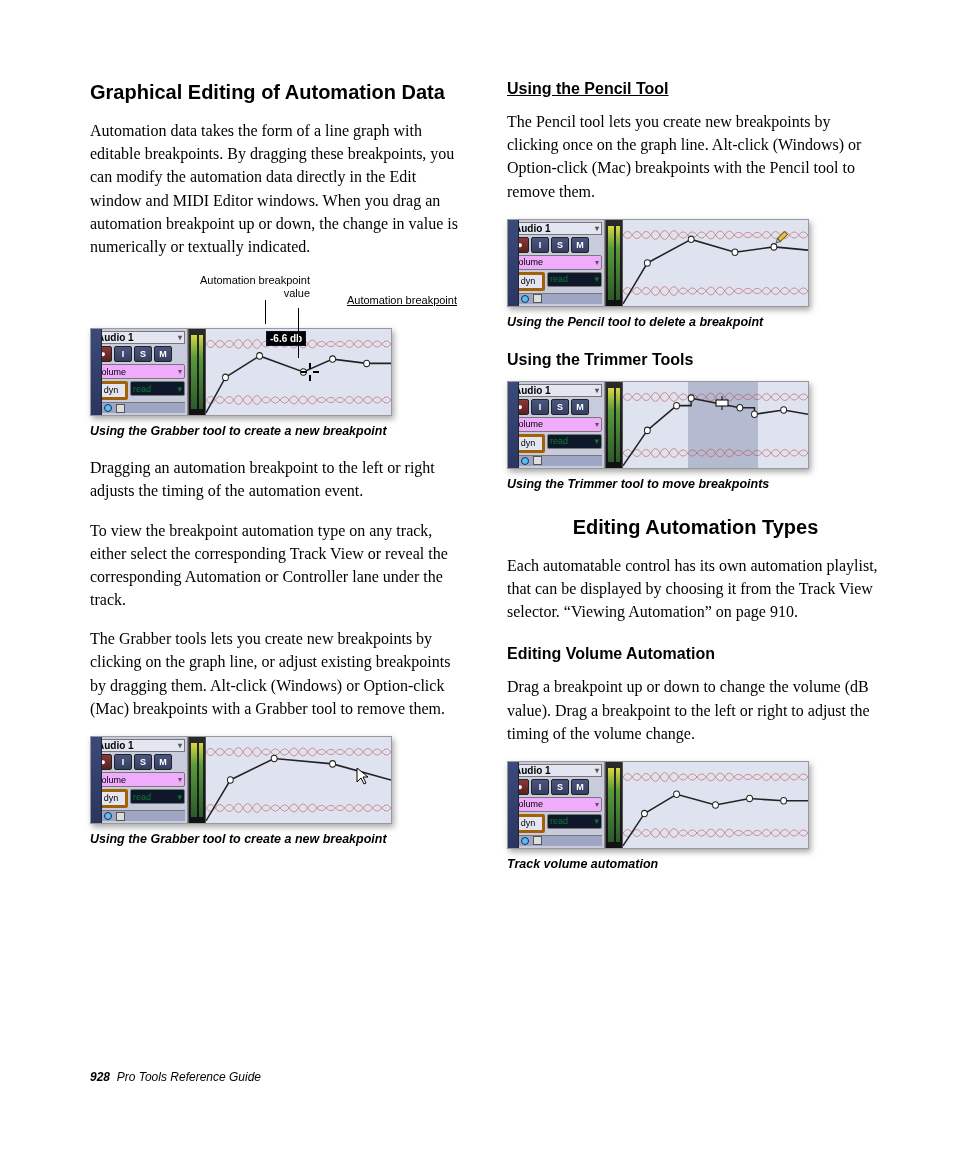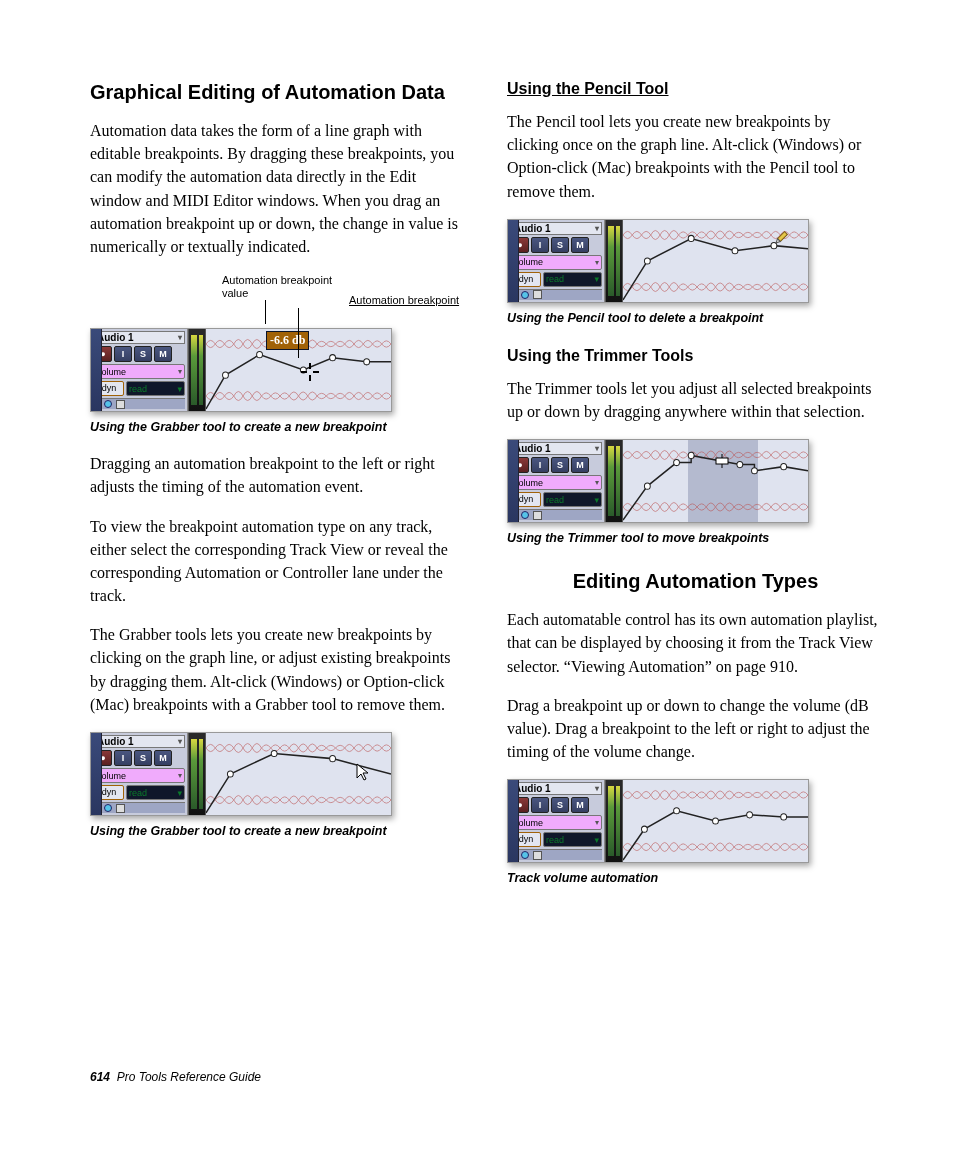--- a/index.html
+++ b/index.html
@@ -47,22 +47,21 @@
     font-family: Arial, Helvetica, sans-serif;
     font-style: italic;
     font-weight: bold;
     font-size: 12.5px;
     margin: 8px 0 18px 0;
   }
   .anno-label {
     font-family: Arial, Helvetica, sans-serif;
     font-size: 11px;
     line-height: 1.2;
-    text-align: left;
-    margin-left: 32px;
+    text-align: right;
   }
   .footer {
     position: absolute;
     bottom: 40px;
     left: 90px;
     font-family: Arial, Helvetica, sans-serif;
     font-size: 12px;
   }
   .footer .pagenum {
     font-weight: bold;
@@ -150,21 +149,21 @@
   }
   .pill .dd { font-size: 8px; color:#555; }
   .dynrow {
     display:flex;
     gap:2px;
   }
   .dyn {
     flex:0 0 28px;
     font-size:9px;
     background:#e3e6f0;
-    border:1px solid #a16207;
+    border:3px solid #a16207;
     border-radius:2px;
     text-align:center;
     height:13px;
     line-height:13px;
   }
   .read {
     flex:1;
     font-size:9px;
     color:#0a7a2a;
     background:#0f172a;
@@ -238,24 +237,24 @@
     opacity:0.65;
   }
   .wave svg { width:100%; height:100%; display:block; }
   .autoline {
     position:absolute;
     left:0; right:0; top:0; bottom:0;
   }
   .autoline svg { width:100%; height:100%; display:block; }
   .badge {
     position:absolute;
-    background:#a16207;
+    background:#000000;
     color:#fff;
-    font-family:Liberation Serif, serif;
-    font-size:12px;
+    font-family:Liberation Sans, sans-serif;
+    font-size:10px;
     font-weight:bold;
     padding:1px 3px;
     border:1px solid #0a142a;
   }
   .cursor-cross, .cursor-arrow, .cursor-trim, .cursor-pencil {
     position:absolute;
     pointer-events:none;
   }
 
   
@@ -532,21 +531,20 @@
                     <polygon points="6,11 10,11 8,15" fill="#ddd" stroke="#555"></polygon>
                   </g>
                 </svg>
             </div>
           </div>
         </div>
       </div>
       <div class="caption">Using the Pencil tool to delete a breakpoint</div>
 
       <h3>Using the Trimmer Tools</h3>
-      <p>The Trimmer tools let you adjust all selected breakpoints up or down by dragging anywhere within that selection.</p>
 
       <div class="figwrap">
         <div class="fig">
           <div class="panel">
             <div class="left-edge"></div>
             <div class="inner">
               <div class="trackname">
                   <span>Audio 1</span>
                   <span class="dd">▾</span>
                 </div>
@@ -612,20 +610,21 @@
                 </svg>
             </div>
           </div>
         </div>
       </div>
       <div class="caption">Using the Trimmer tool to move breakpoints</div>
 
       <h2 style="margin-top:24px;text-align:center;">Editing Automation Types</h2>
       <p>Each automatable control has its own automation playlist, that can be displayed by choosing it from the Track View selector. “Viewing Automation” on page 910.</p>
 
+      <h3>Editing Volume Automation</h3>
       <p>Drag a breakpoint up or down to change the volume (dB value). Drag a breakpoint to the left or right to adjust the timing of the volume change.</p>
 
       <div class="figwrap">
         <div class="fig">
           <div class="panel">
             <div class="left-edge"></div>
             <div class="inner">
               <div class="trackname">
                   <span>Audio 1</span>
                   <span class="dd">▾</span>
@@ -683,15 +682,15 @@
               </svg>
             </div>
           </div>
         </div>
       </div>
       <div class="caption">Track volume automation</div>
     </div>
   </div>
 
   <div class="footer">
-    <span class="pagenum">614</span>&nbsp;&nbsp;<span class="booktitle">Pro Tools Reference Guide</span>
+    <span class="pagenum">928</span>&nbsp;&nbsp;<span class="booktitle">Pro Tools Reference Guide</span>
   </div>
 </div>
 
 </body></html>

